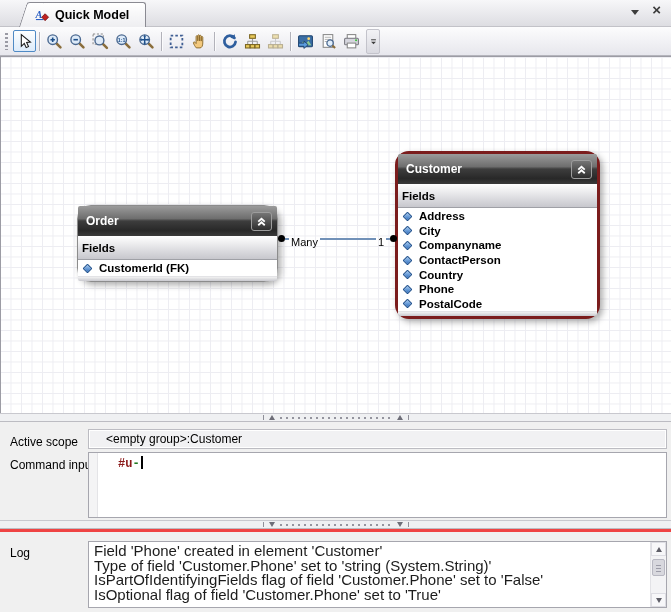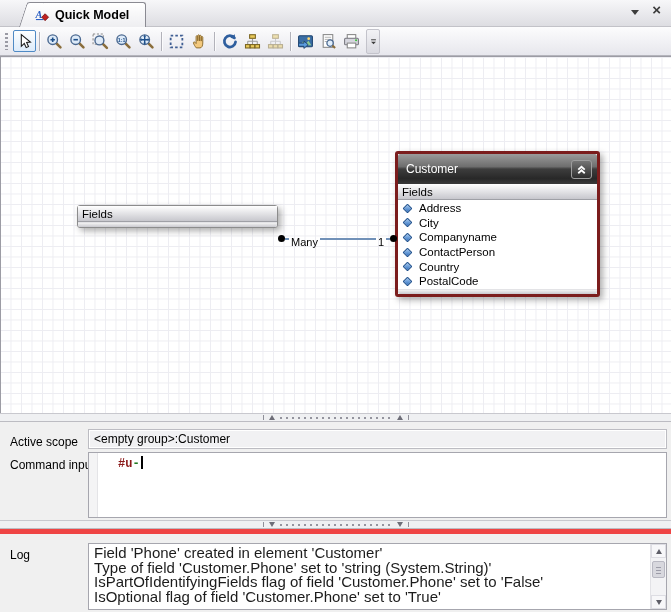--- a/index.html
+++ b/index.html
@@ -46,33 +46,33 @@
   
   .canvas { position:absolute; top:56px; left:0; width:671px; height:357px;
     background-color:#fff;
     background-image:
       linear-gradient(to right, #ededf2 1px, transparent 1px),
       linear-gradient(to bottom, #ededf2 1px, transparent 1px);
     background-size:10.5px 10.5px;
     border-top:1px solid #9c9ca4;
     box-shadow: inset 1px 0 0 #9c9ca4; }
   
-  .entity { position:absolute; background:#fff; border:1px solid #8c8c8c; border-radius:3px;
-    box-shadow: 3px 3px 6px rgba(50,50,50,.4); }
+  .entity { position:absolute; background:#fff; border:1px solid #8c8c8c; border-radius:14px;
+    box-shadow: 3px 3px 6px rgba(50,50,50,.4); font-weight: bold; }
   .entity.selected { border:3px solid var(--sel-border,#7b1d1d); }
   .entity-header { height:30px; display:flex; align-items:center; padding:0 5px 0 8px;
     color:#fff; font-size:12px;
     background: linear-gradient(180deg,#9b9b9b 0%,#6e6e6e 42%,#3d3d3d 50%,#282828 82%,#3a3a3a 100%);
     border-radius:2px 2px 0 0; }
   .entity-title { flex:1; }
   .collapse-btn { width:21px; height:19px; border-radius:3px;
     background: linear-gradient(#757575,#2e2e2e); border:1px solid #9d9d9d;
     display:flex; align-items:center; justify-content:center; }
   .collapse-btn svg { width:13px; height:13px; display:block; }
-  .fields-bar { height:16px; display:flex; align-items:center; padding:0 4px; font-size:11.5px;
+  .fields-bar { height:24px; display:flex; align-items:center; padding:0 4px; font-size:11.5px;
     background: linear-gradient(#ffffff,#c7c7cd); border-bottom:1px solid #9fa0a6; }
   .fields-list { background:#fff; padding-top:1px; }
   .field-row { height:14.6px; display:flex; align-items:center; padding-left:4px; gap:5px; font-size:11.5px; white-space:nowrap; }
   .entity-footer { height:5px; background:linear-gradient(#f2f2f2,#c9c9cf); border-radius:0 0 2px 2px; border-top:1px solid #e3e3e6; }
   .diamond-icon { width:7px; height:7px; flex:none; margin:0 3px 0 2px;
     background: linear-gradient(135deg,#a6cbf2,var(--diamond,#2f6fbe));
     border:1px solid #1d4f8c; border-radius:1px; transform:rotate(45deg); }
   .pk-icon { position:relative; width:15px; height:11px; flex:none; }
   .pk-key { position:absolute; left:0; top:2px; width:7px; height:7px; border-radius:50%;
     background: radial-gradient(#fcf0a0,#dca92a); border:1px solid #9c7a1c; }
@@ -93,31 +93,31 @@
   .sp-bar { width:1px; height:5px; background:#8f8f98; }
   .sp-dots { width:112px; height:2px;
     background: repeating-linear-gradient(to right,#94949e 0 2px, transparent 2px 6px); }
   .tri-up { width:0; height:0; border-left:3.5px solid transparent; border-right:3.5px solid transparent; border-bottom:5px solid #6e6e78; }
   .tri-down { width:0; height:0; border-left:3.5px solid transparent; border-right:3.5px solid transparent; border-top:5px solid #6e6e78; }
   
   .scope-panel { position:absolute; top:422px; left:0; right:0; height:98px; background:#f0f0f0; }
   .panel-label { position:absolute; left:10px; font-size:12px; }
   .scope-field { position:absolute; left:88px; top:7px; right:4px; height:20px;
     background:#f1f1f3; border:1px solid #bcbcc2; box-shadow: inset 0 0 0 1px #fff;
-    display:flex; align-items:center; padding:0 5px; font-size:12px;text-align:center; }
+    display:flex; align-items:center; padding:0 17px; font-size:12px;text-align:center; }
   .command-field { position:absolute; left:88px; top:30px; right:4px; height:66px;
     background:#fff; border:1px solid #a6a6ae; }
   .command-margin { position:absolute; left:0; top:0; bottom:0; width:9px;
     background:#f4f4f5; border-right:1px solid #e4e4e7; }
   .command-text { position:absolute; left:29px; top:3px;
     font-family:"Liberation Mono", monospace; font-size:12px; font-weight:bold; white-space:pre; }
   .caret { display:inline-block; width:2px; height:13px; background:#000; vertical-align:-2px; margin-left:1px; }
   
   .log-panel { position:absolute; top:529px; left:0; right:0; height:83px; background:#f0f0f0;
-    border-top:5px solid #ef4444; }
+    border-top:3px solid #ef4444; }
   .log-box { position:absolute; left:88px; top:9px; right:4px; height:67px;
     background:#fff; border:1px solid #a6a6ae; overflow:hidden; }
   .log-lines { padding:2px 20px 2px 5px; font-size:15px; line-height:14.5px; color:#1c1c1c; white-space:nowrap; }
   .log-scrollbar { position:absolute; right:0; top:0; bottom:0; width:16px; background:#f3f3f5; border-left:1px solid #e2e2e6; }
   .sb-btn { position:absolute; left:0; right:0; height:14px; background:#f7f7f9;
     border:1px solid #dddde3; display:flex; align-items:center; justify-content:center; }
   .sb-up { top:0; } .sb-down { bottom:0; }
   .sb-tri-up { width:0; height:0; border-left:3.5px solid transparent; border-right:3.5px solid transparent; border-bottom:5px solid #5f5f68; }
   .sb-tri-down { width:0; height:0; border-left:3.5px solid transparent; border-right:3.5px solid transparent; border-top:5px solid #5f5f68; }
   .sb-thumb { position:absolute; left:1px; right:1px; top:17px; height:17px;
@@ -289,21 +289,36 @@
             <path d="M4.5 8.5 l3.5 3.5 l3.5 -3.5 Z" fill="#3c3c3c"></path>
           </svg>
         </span>
       </span>
     </span>
 </div>
 
 <div class="canvas">
 
   <div class="entity" style="left:77px; top:148px; width:201px;" id="entity-order">
+    <div class="entity-header">
+      <span class="entity-title">Order</span>
+      <span class="collapse-btn">
+        <svg viewBox="0 0 16 16">
+          <path d="M4 8.2 L8 4.6 L12 8.2" fill="none" stroke="#fff" stroke-width="2.2"></path>
+          <path d="M4 12.6 L8 9 L12 12.6" fill="none" stroke="#fff" stroke-width="2.2"></path>
+        </svg>
+      </span>
+    </div>
     <div class="fields-bar">Fields</div>
+    <div class="fields-list">
+        <div class="field-row">
+          <span class="diamond-icon"></span>
+          <span>CustomerId (FK)</span>
+        </div>
+      </div>
     <div class="entity-footer"></div>
   </div>
 
   <div class="entity selected" style="left:395px; top:94px; width:205px;" id="entity-customer">
     <div class="entity-header">
       <span class="entity-title">Customer</span>
       <span class="collapse-btn">
         <svg viewBox="0 0 16 16">
           <path d="M4 8.2 L8 4.6 L12 8.2" fill="none" stroke="#fff" stroke-width="2.2"></path>
           <path d="M4 12.6 L8 9 L12 12.6" fill="none" stroke="#fff" stroke-width="2.2"></path>
@@ -324,20 +339,24 @@
           <span class="diamond-icon"></span>
           <span>Companyname</span>
         </div>
         <div class="field-row">
           <span class="diamond-icon"></span>
           <span>ContactPerson</span>
         </div>
         <div class="field-row">
           <span class="diamond-icon"></span>
           <span>Country</span>
+        </div>
+        <div class="field-row">
+          <span class="diamond-icon"></span>
+          <span>Phone</span>
         </div>
         <div class="field-row">
           <span class="diamond-icon"></span>
           <span>PostalCode</span>
         </div>
       </div>
     <div class="entity-footer"></div>
   </div>
 
   <div class="relation" style="top: 175px;">

